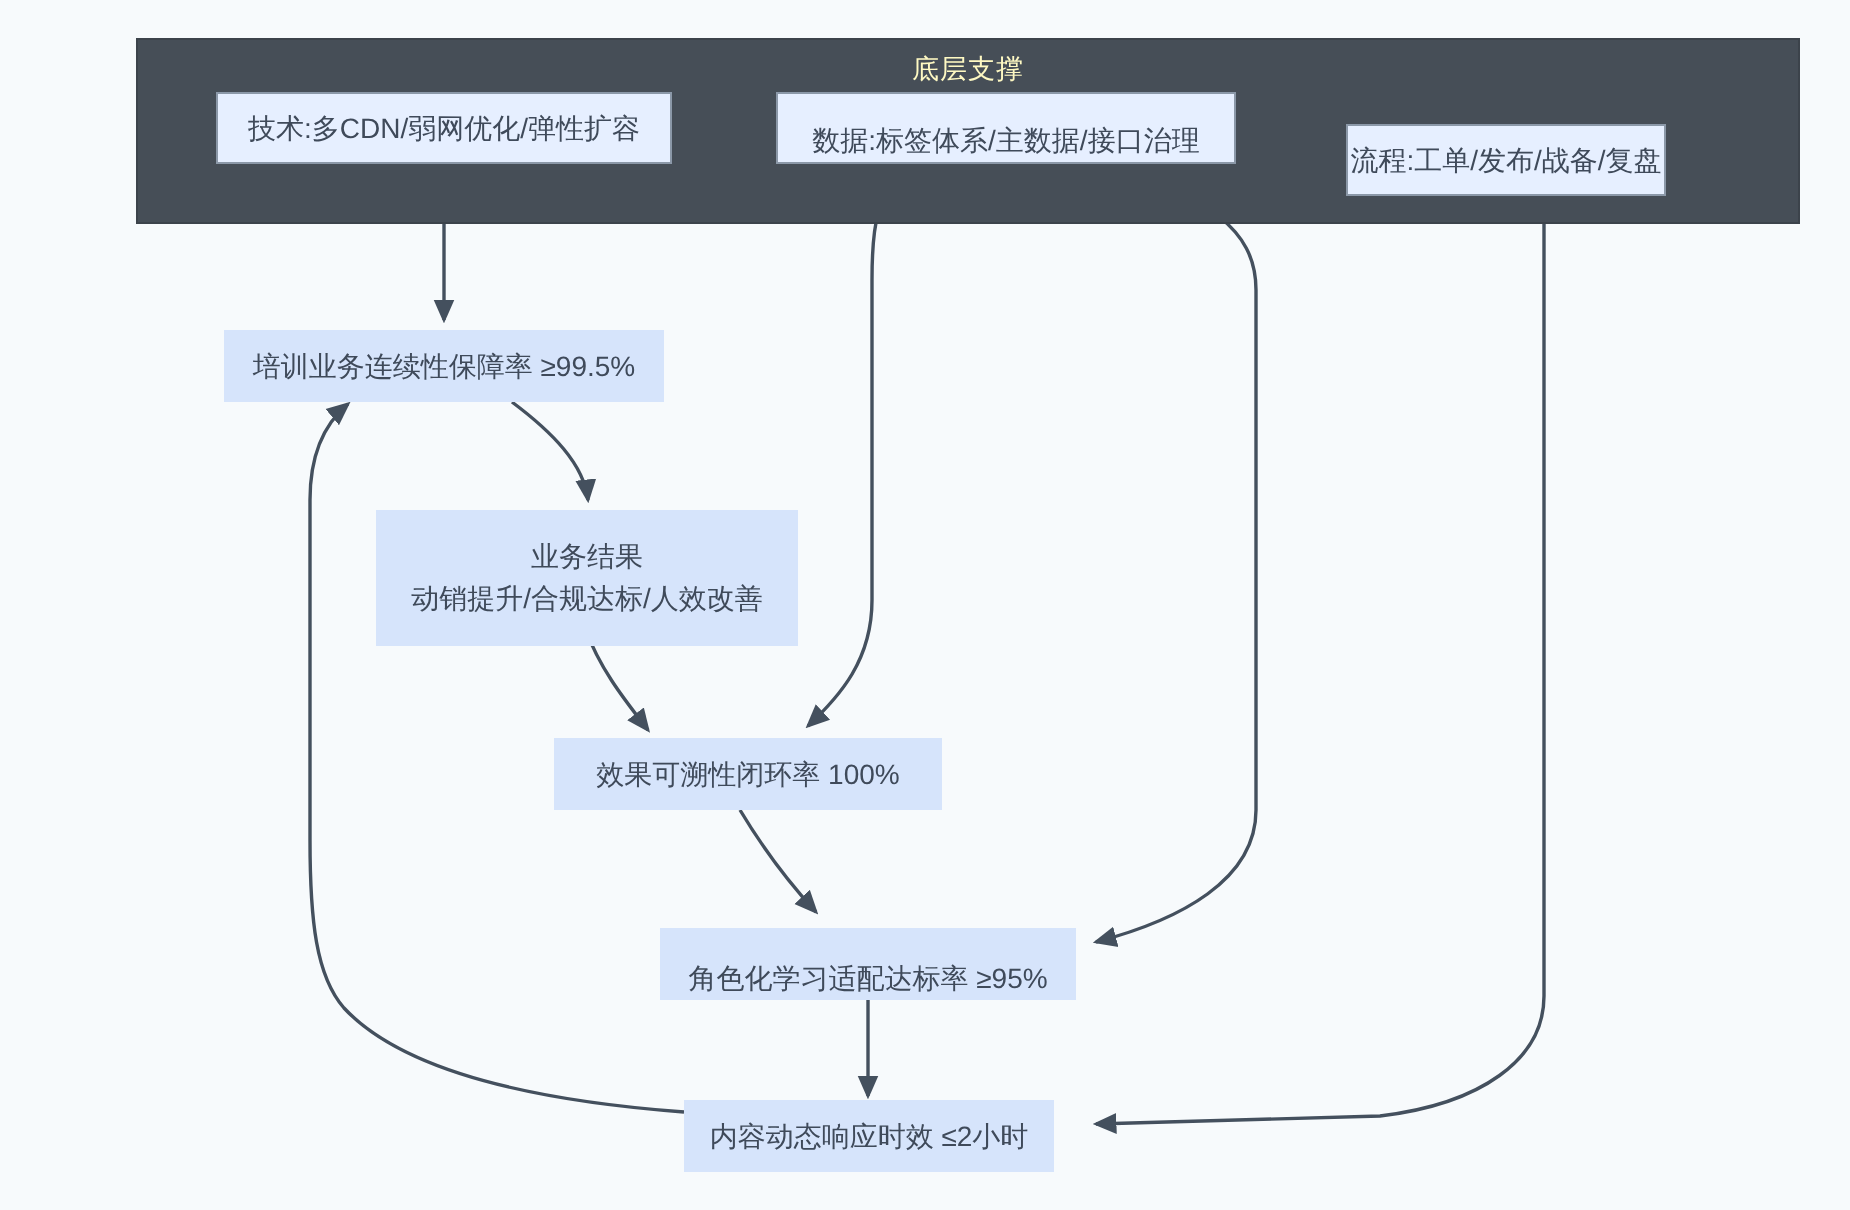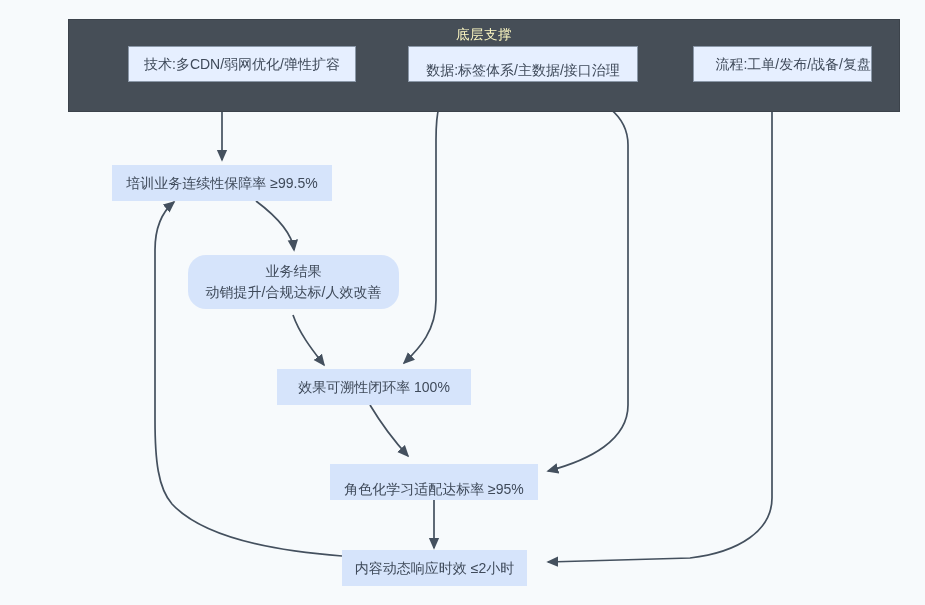--- a/index.html
+++ b/index.html
@@ -51,21 +51,20 @@
     justify-content: center;
     text-align: center;
     color: #3f4a5a;
     font-size: 14px;
     line-height: 1.5;
     white-space: nowrap;
   }
   .node.support {
     background: #e6efff;
     border: 1px solid #8b98a8;
-    margin-left: 20px;
   }
   .node.metric {
     background: #d6e4fb;
     border: none;
   }
   .node .line2 { font-size: 14px; }
 </style>
 </head>
 <body>
 
@@ -104,29 +103,29 @@
   </div>
 
   <div class="node support" style="left:108px; top:46px; width:228px; height:36px;">
     <span>技术:多CDN/弱网优化/弹性扩容</span>
   </div>
 
   <div class="node support" style="left:388px; top:46px; width:230px; height:36px;justify-content:flex-end;">
     <span>数据:标签体系/主数据/接口治理</span>
   </div>
 
-  <div class="node support" style="left:673px; top:46px; width:179px; height:36px;align-items:flex-end;">
+  <div class="node support" style="left:673px; top:62px; width:160px; height:36px;">
     <span>流程:工单/发布/战备/复盘</span>
   </div>
 
   <div class="node metric" style="left:112px; top:165px; width:220px; height:36px;">
     <span>培训业务连续性保障率 ≥99.5%</span>
   </div>
 
-  <div class="node metric" style="left:188px; top:255px; width:211px; height:54px;border-radius:18px;">
+  <div class="node metric" style="left:188px; top:255px; width:211px; height:68px;">
     <span>业务结果</span>
     <span class="line2">动销提升/合规达标/人效改善</span>
   </div>
 
   <div class="node metric" style="left:277px; top:369px; width:194px; height:36px;">
     <span>效果可溯性闭环率 100%</span>
   </div>
 
   <div class="node metric" style="left:330px; top:464px; width:208px; height:36px;justify-content:flex-end;">
     <span>角色化学习适配达标率 ≥95%</span>

